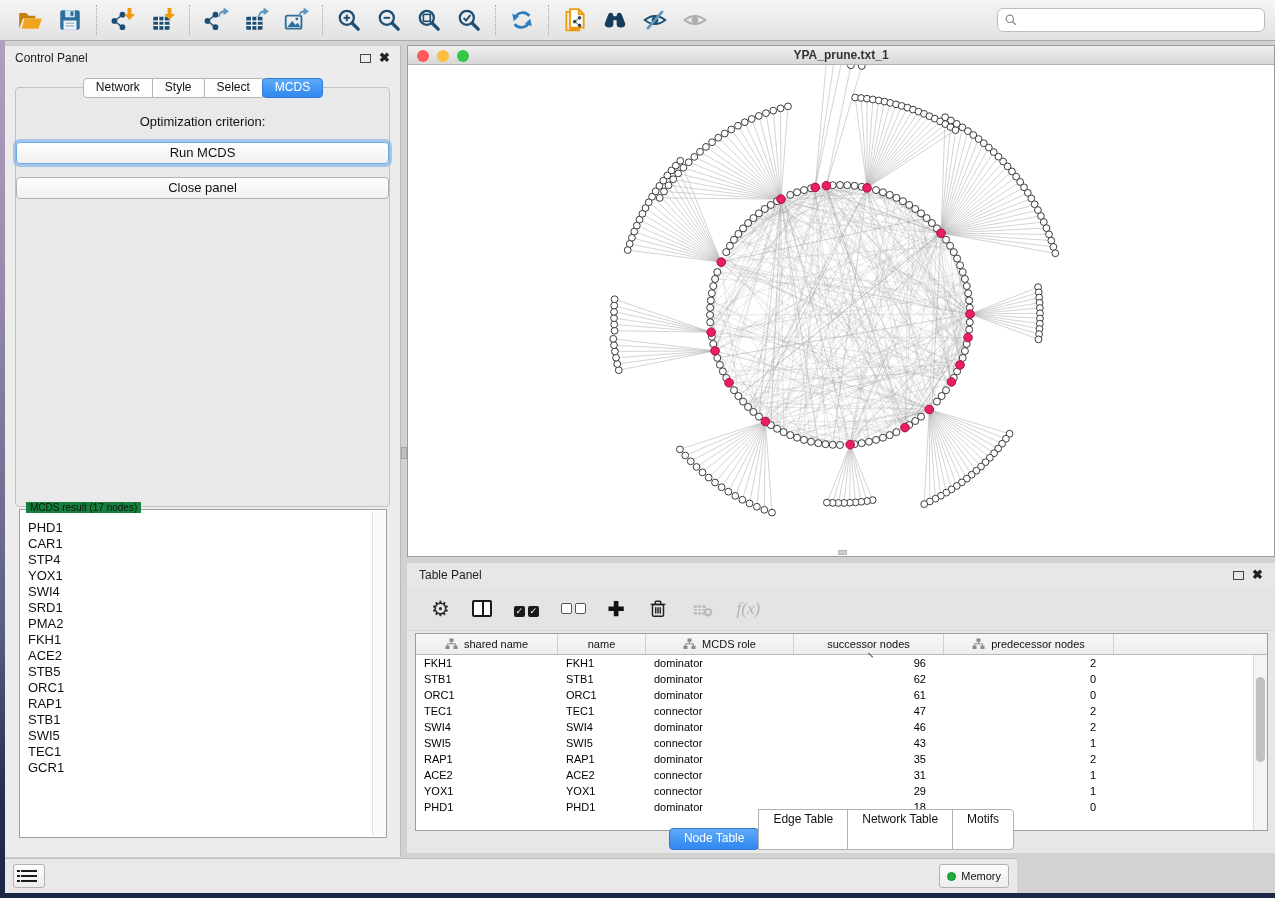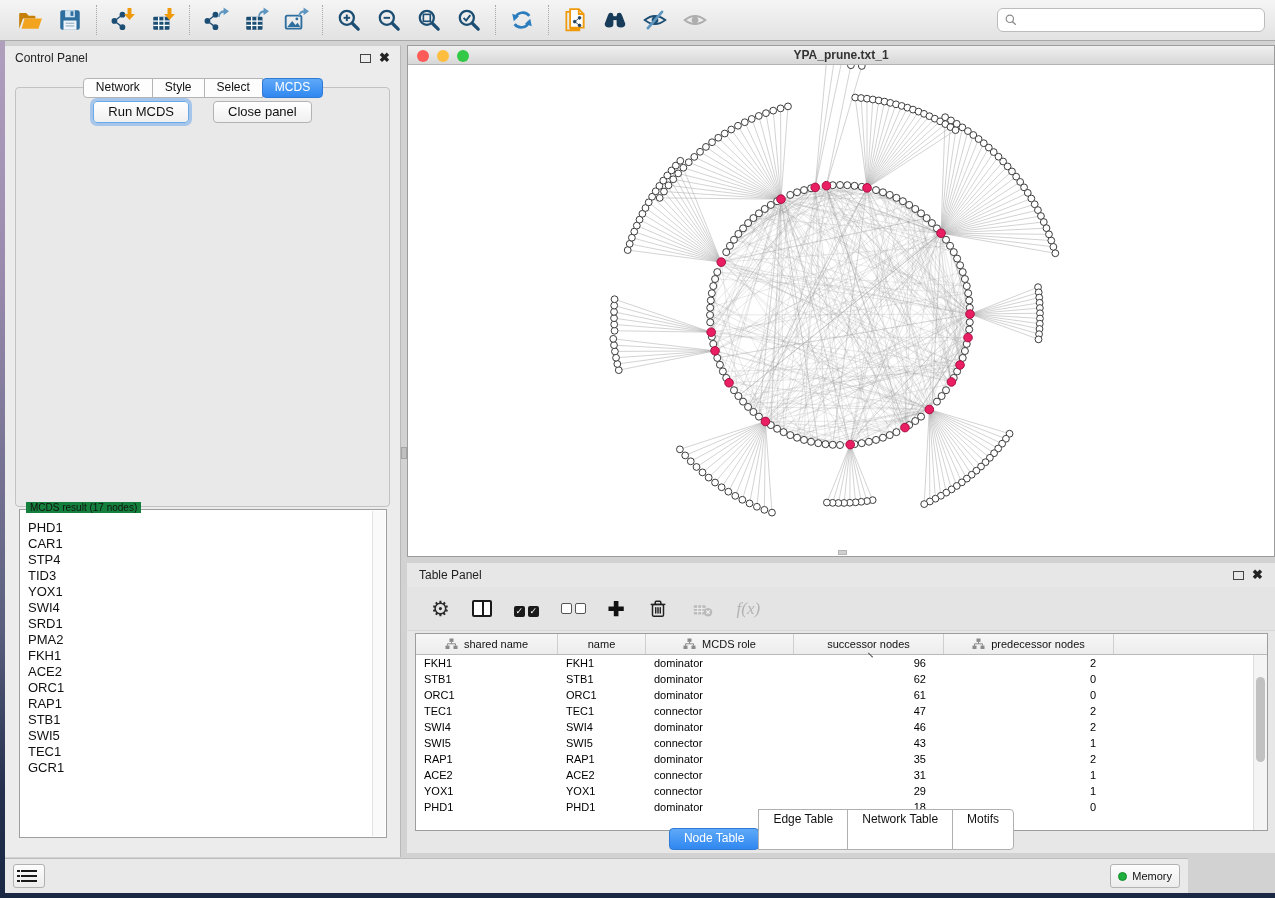--- a/index.html
+++ b/index.html
@@ -57,21 +57,21 @@
     padding:0 2px 0 9px; font-size:13px; color:#111;
   }
   .opt-select .sel-text { flex:1; white-space:nowrap; overflow:hidden; }
   .stepper {
     width:17px; height:17px; border-radius:3px;
     background:linear-gradient(180deg,#6cb0f9,#2f87f0);
     display:flex; flex-direction:column; align-items:center; justify-content:center; gap:1px;
   }
   .tri-up { width:0; height:0; border-left:3.5px solid transparent; border-right:3.5px solid transparent; border-bottom:4px solid #fff; }
   .tri-dn { width:0; height:0; border-left:3.5px solid transparent; border-right:3.5px solid transparent; border-top:4px solid #fff; }
-  .cp-buttons { display:flex; justify-content:center; gap:24px; margin-top:13px; }
+  .cp-buttons { display:flex; justify-content:flex-start; gap:13px; margin-top:13px;flex-direction:column; }
   .btn {
     font-size:13px; color:#111; background:linear-gradient(180deg,#ffffff,#f0f0f0);
     border:1px solid #b3b3b3; border-radius:4px; padding:2px 14px 3px; line-height:15px;
   }
   .btn.focused { border-color:#6aa9e8; box-shadow:0 0 0 3px rgba(110,170,235,.55); }
   .result-box {
     position:absolute; left:14px; right:13px; top:463px; bottom:19px;
     border:1px solid #9f9f9f; background:#fff;
   }
   .result-legend {
@@ -125,21 +125,21 @@
   .tp-tabs { position:absolute; left:0; right:0; bottom:3px; display:flex; justify-content:center; }
   .tp-tab {
     font-size:12px; color:#111; background:#fff; border:1px solid #b0b0b0; margin-right:-1px;
     padding:3px 14px 4px; line-height:13px;
   }
   .tp-tab:first-child { border-radius:4px 0 0 4px; }
   .tp-tab:last-child { border-radius:0 4px 4px 0; }
   .tp-tab.selected { background:linear-gradient(180deg,#5fa9f8,#2f87f0); color:#fff; border-color:#2f7ad6; border-radius:4px;margin-top:19px; }
   
   .status-bar {
-    position:absolute; left:5px; top:858px; width:1183px; height:35px;
+    position:absolute; left:5px; top:858px; width:1012px; height:35px;
     background:#e9e9e9; border-top:1px solid #bdbdbd; display:flex; align-items:center; padding:0 8px;
   }
   .sb-btn {
     height:24px; background:linear-gradient(180deg,#fdfdfd,#ececec); border:1px solid #b2b2b2;
     border-radius:3px; display:flex; align-items:center; gap:5px; padding:0 7px; font-size:11px; color:#111;
   }
   .list-glyph { display:flex; flex-direction:column; gap:2.5px; }
   .list-glyph span { display:block; width:16px; height:2.5px; background:#1a1a1a; position:relative; }
   .list-glyph span:before { content:""; position:absolute; left:-4px; top:0; width:2.5px; height:2.5px; background:#1a1a1a; }
   .mem-dot { width:9px; height:9px; border-radius:50%; background:#1faf3c; border:1px solid #148a2c; }
@@ -343,38 +343,39 @@
         <span class="close-icon">✖</span>
       </span>
     </div>
     <div class="cp-tabs" id="cp-tabs">
         <div class="cp-tab">Network</div>
         <div class="cp-tab">Style</div>
         <div class="cp-tab">Select</div>
         <div class="cp-tab selected">MCDS</div>
       </div>
     <div class="cp-box">
+      <div class="opt-label">Optimization criterion:</div>
       <div class="cp-buttons">
         <button class="btn focused">Run MCDS</button>
         <button class="btn">Close panel</button>
       </div>
     </div>
     <div class="result-box">
       <div class="result-legend">MCDS result (17 nodes)</div>
       <div class="result-list" id="result-list">
           <div class="result-item">PHD1</div>
           <div class="result-item">CAR1</div>
           <div class="result-item">STP4</div>
-          <div class="result-item">TID3</div>
           <div class="result-item">YOX1</div>
           <div class="result-item">SWI4</div>
           <div class="result-item">SRD1</div>
           <div class="result-item">PMA2</div>
           <div class="result-item">FKH1</div>
           <div class="result-item">ACE2</div>
+          <div class="result-item">STB5</div>
           <div class="result-item">ORC1</div>
           <div class="result-item">RAP1</div>
           <div class="result-item">STB1</div>
           <div class="result-item">SWI5</div>
           <div class="result-item">TEC1</div>
           <div class="result-item">GCR1</div>
         </div>
       <div class="result-scroll"></div>
     </div>
   </div>

